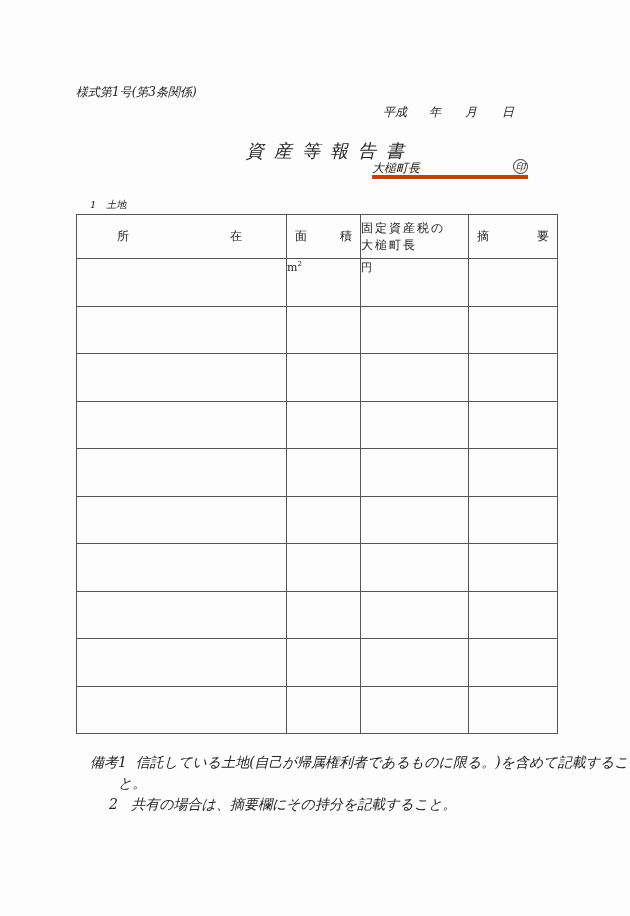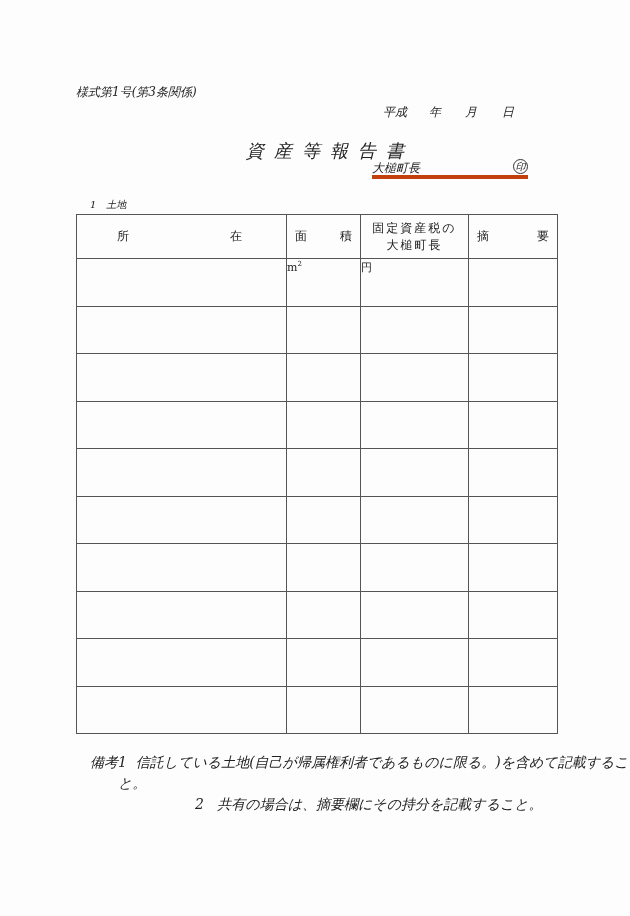--- a/index.html
+++ b/index.html
@@ -19,27 +19,27 @@
   table#land {
     position: absolute; left: 76px; top: 214px; width: 481px;
     border-collapse: collapse; table-layout: fixed;
   }
   table#land td, table#land th {
     border: 1.3px solid #555; padding: 0; font-weight: normal; font-size: 12px;
   }
   th.hdr { height: 43px; }
   td.cell { height: 46.5px; vertical-align: top; }
   .spread { display: flex; justify-content: space-between; padding: 0 12px; }
-  .hdr-two { line-height: 17px; text-align: center; letter-spacing: 2px; }
+  .hdr-two { line-height: 17px; text-align: left; letter-spacing: 2px; }
   .unit { text-align: left; padding: 1px 6px 0 0; font-size: 11px; }
   sup { font-size: 7px; }
   #notes { left: 90px; top: 752px; font-size: 14px; line-height: 21px; }
   .note-line { white-space: nowrap; }
   .ind1 { padding-left: 28px; }
-  .ind2 { padding-left: 19px; text-align: center; }
+  .ind2 { padding-left: 19px; }
 </style>
 </head>
 <body>
 
 <div class="abs" id="form-no">様式第1号(第3条関係)</div>
 
 <div class="abs" id="date-line">
   <span style="width:46px">平成</span><span style="width:36px">年</span><span style="width:37px">月</span><span>日</span>
 </div>
 

